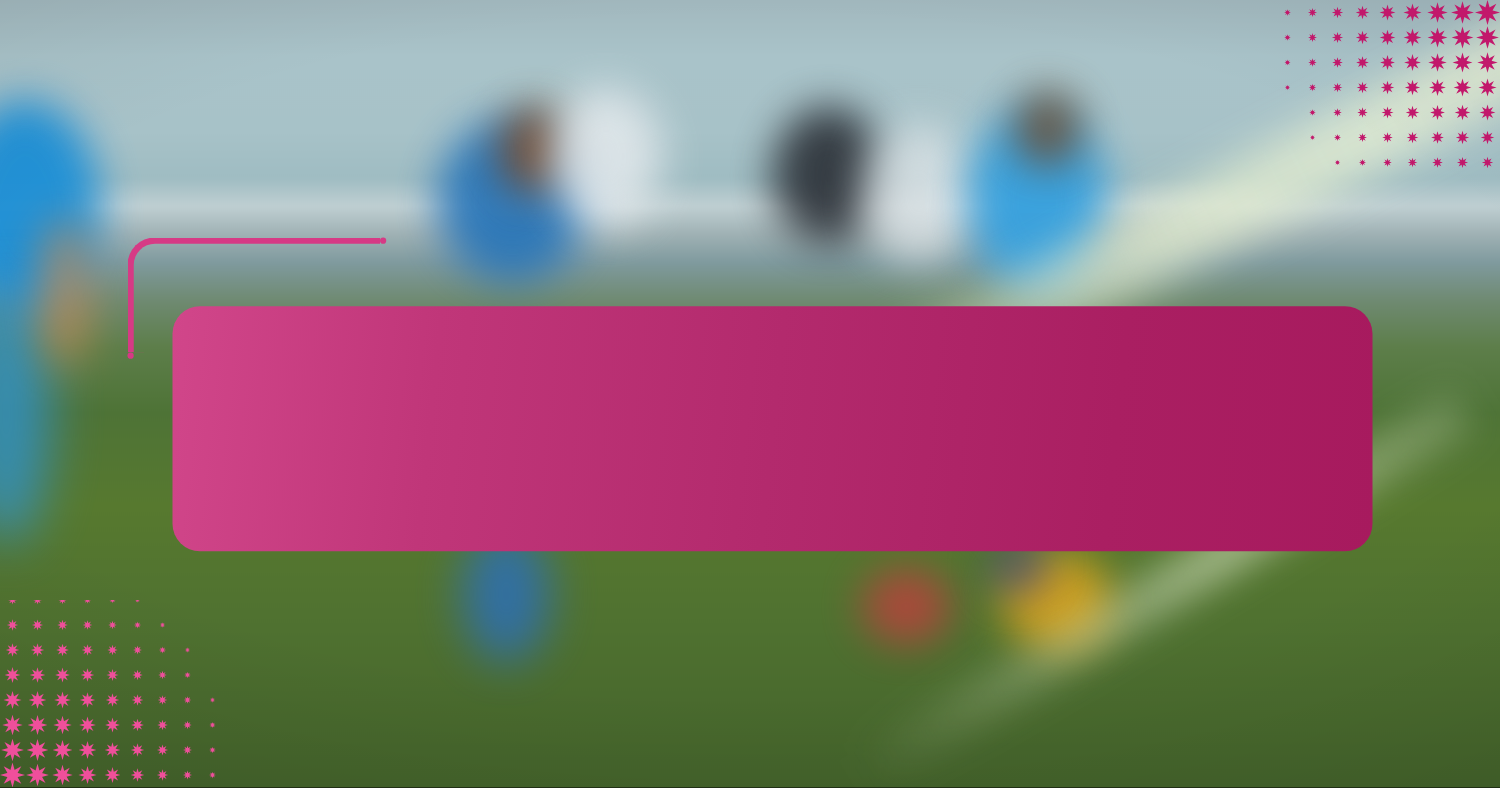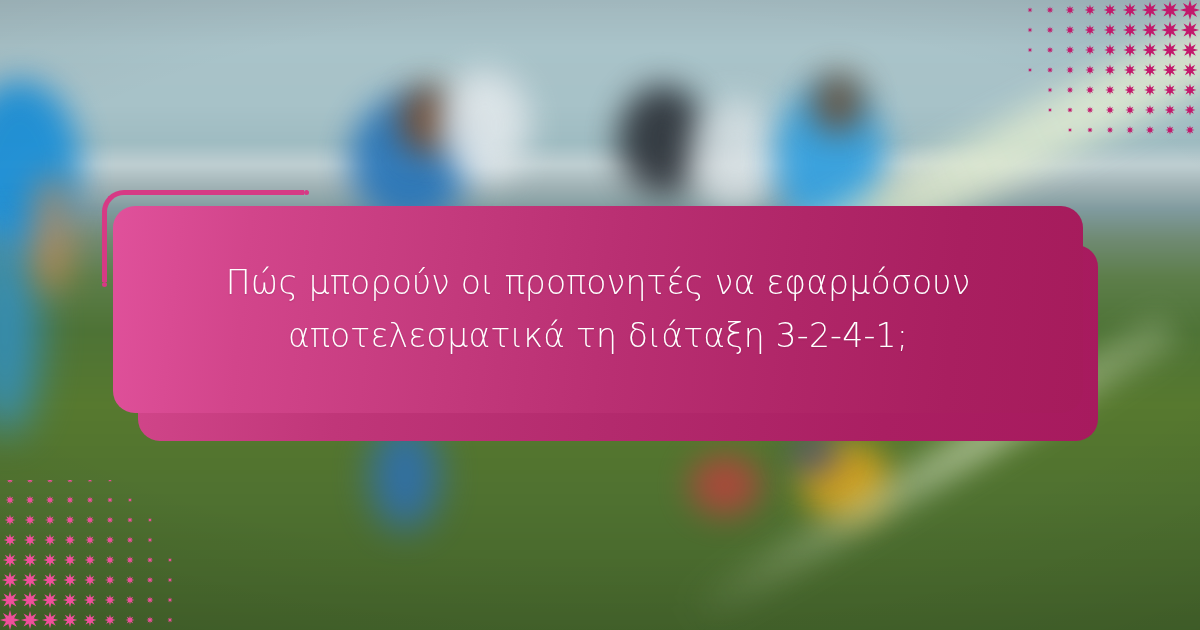--- a/index.html
+++ b/index.html
@@ -329,17 +329,14 @@
         <use xlink:href="#star-bl" transform="translate(70,0) scale(0.305)"></use>
         <use xlink:href="#star-bl" transform="translate(90,0) scale(0.264)"></use>
         <use xlink:href="#star-bl" transform="translate(110,0) scale(0.215)"></use>
       </g>
   </svg>
 
   <div class="card-outline"></div>
 
   <div class="card-back"></div>
 
-  <div class="card-front">
-    <h1 class="headline">Πώς μπορούν οι προπονητές να εφαρμόσουν αποτελεσματικά τη διάταξη 3-2-4-1;</h1>
-  </div>
 
 </div>
 
 </body></html>

